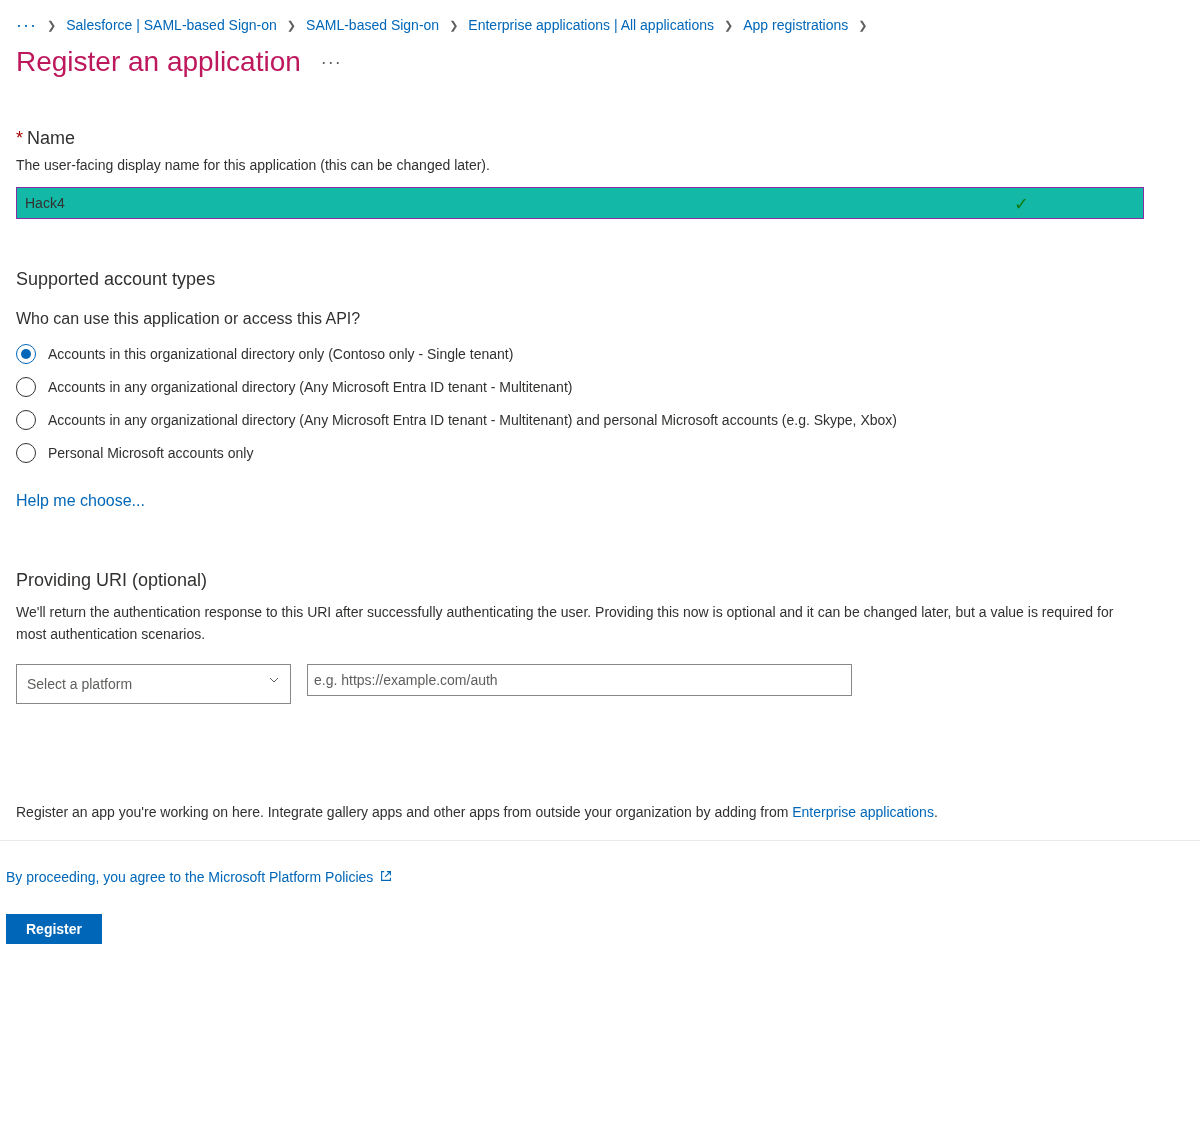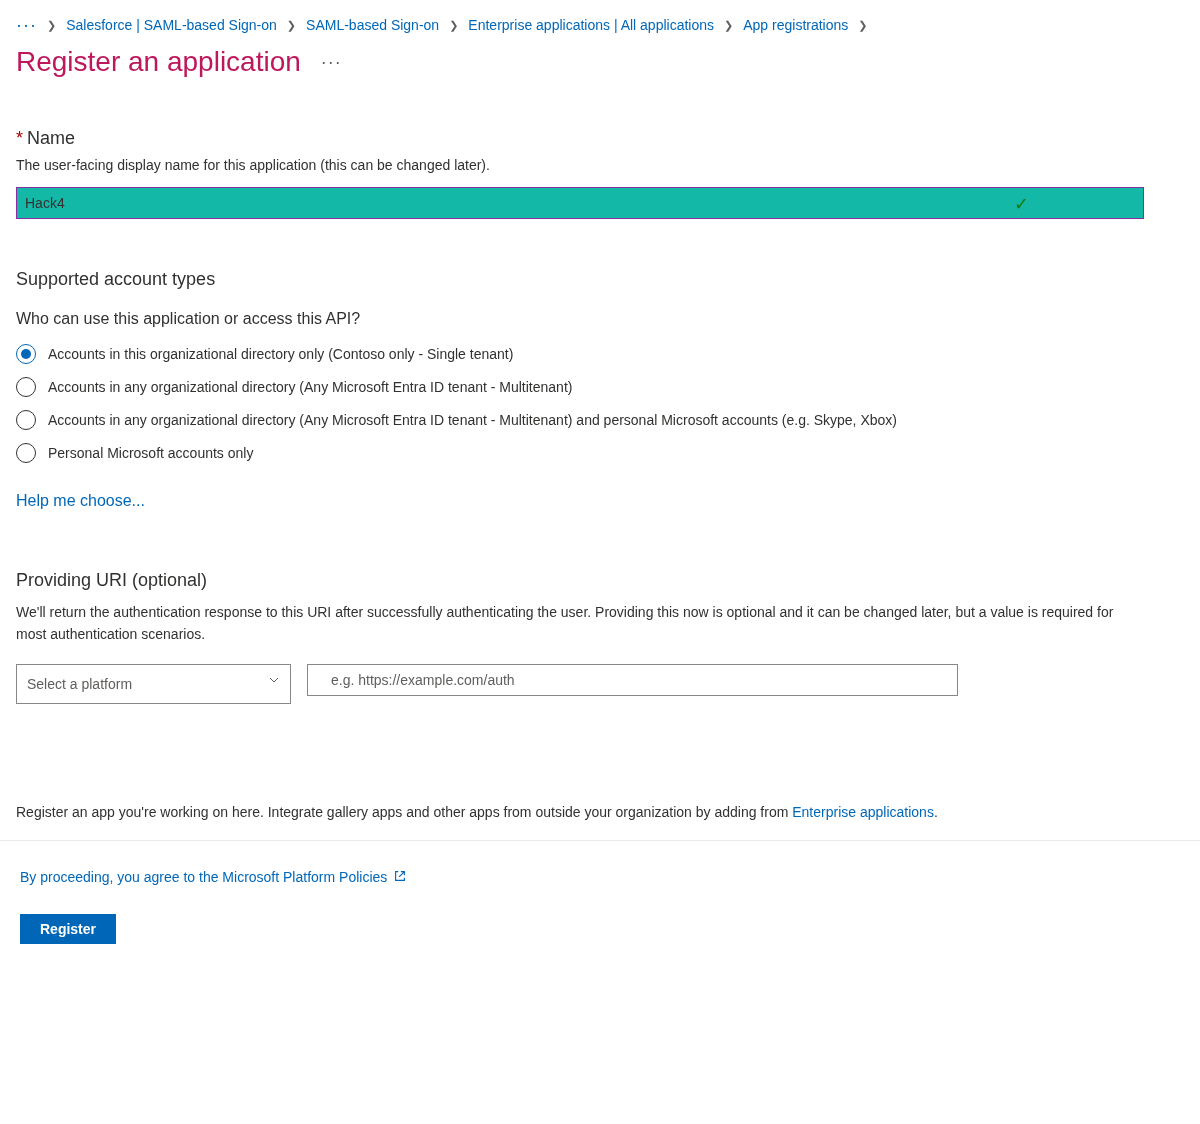--- a/index.html
+++ b/index.html
@@ -181,24 +181,24 @@
       color: #605e5c;
     }
     .platform-select .chev {
       position: absolute;
       right: 10px;
       top: 9px;
       font-size: 12px;
       color: #605e5c;
     }
     .uri-input {
-      width: 651px;
+      width: 545px;
       height: 32px;
       border: 1px solid #8a8886;
-      padding: 0 23px;
+      padding: 0 6px;
       font-size: 14px;
       color: #323130;
       outline: none;
     }
     .uri-input::placeholder { color: #605e5c; }
     .footer-note {
       font-size: 14px;
       color: #323130;
       margin-bottom: 20px;
     }
@@ -206,21 +206,21 @@
       color: #0067b8;
       text-decoration: none;
     }
     .divider {
       border: none;
       border-top: 1px solid #edebe9;
       margin: 0 0 0 0;
       width: 100%;
     }
     .bottom-area {
-      padding: 28px 16px 16px 20px;
+      padding: 28px 16px 16px 6px;
     }
     .policy-link {
       color: #0067b8;
       text-decoration: none;
       font-size: 14px;
       display: inline-flex;
       align-items: center;
       gap: 6px;
       margin-bottom: 28px;
     }

